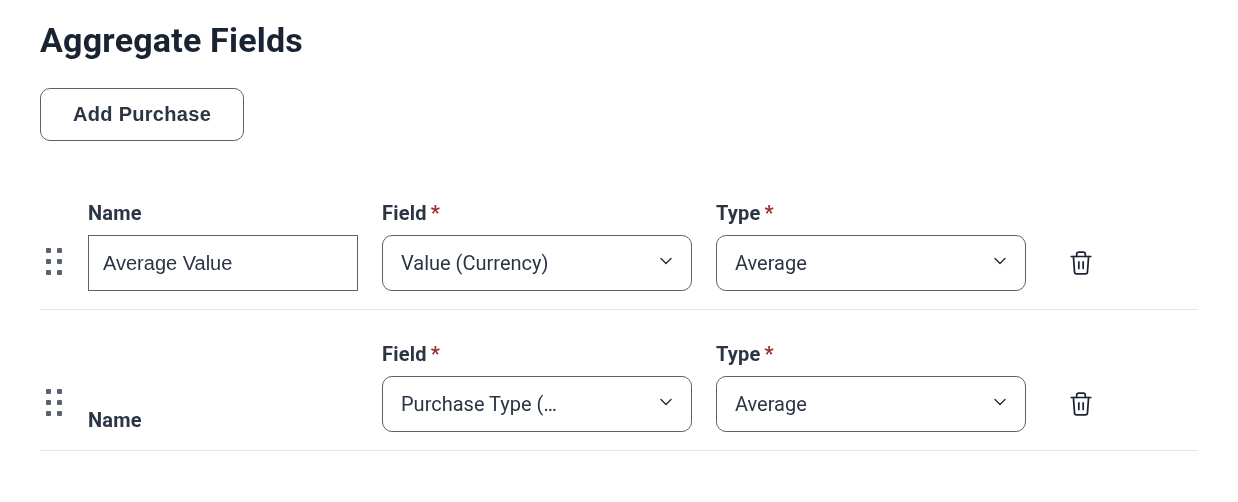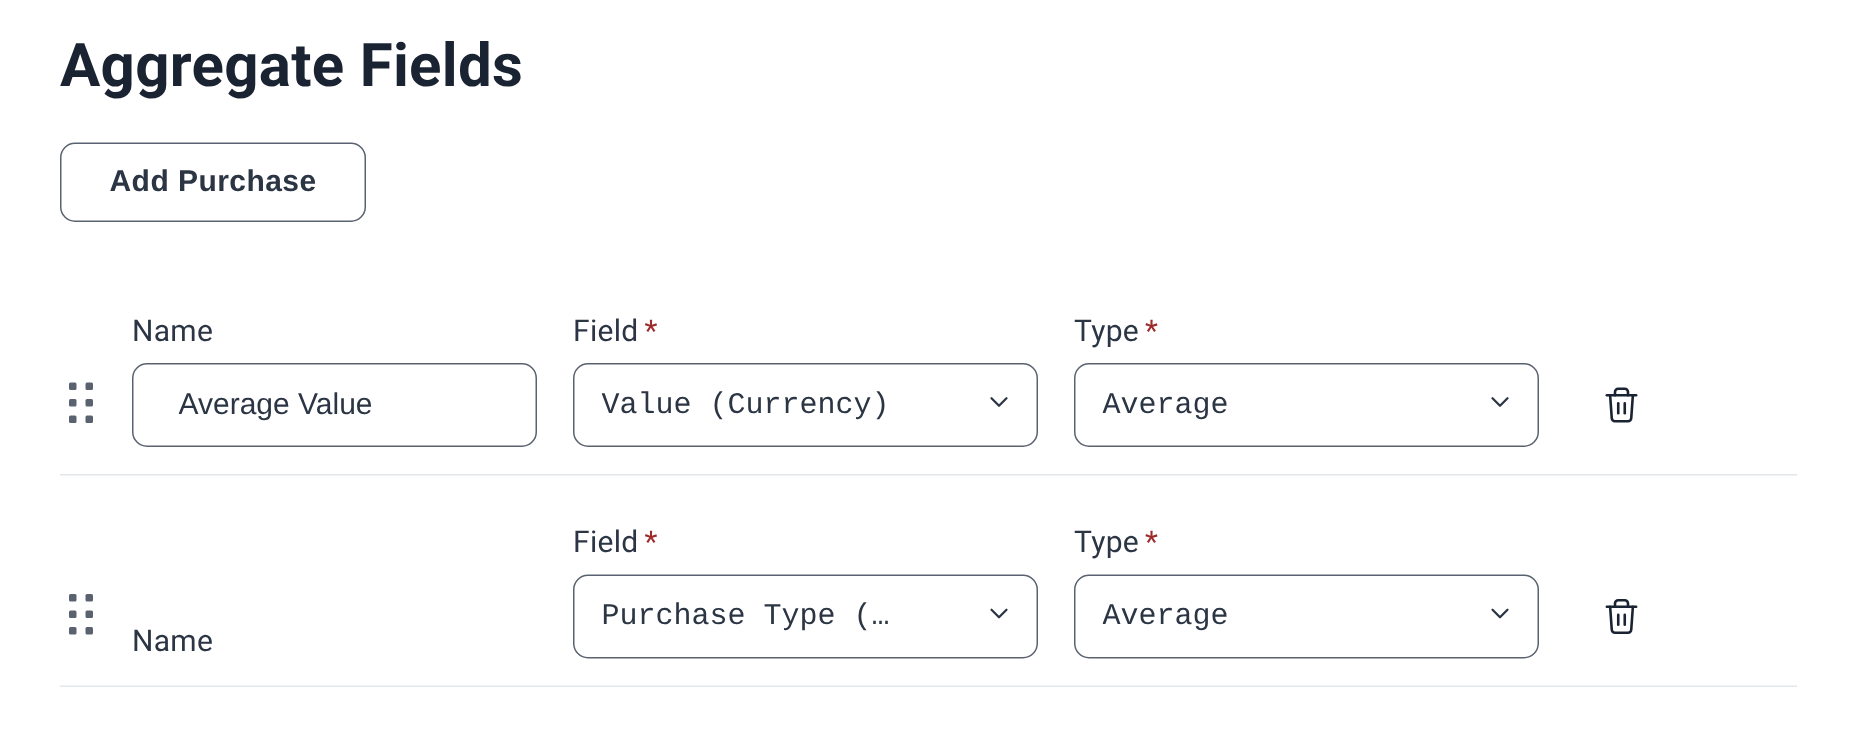--- a/index.html
+++ b/index.html
@@ -8,21 +8,21 @@
       padding: 0;
     }
     body {
       font-family: -apple-system, BlinkMacSystemFont, 'Segoe UI', Roboto, Helvetica, Arial, sans-serif;
       background: #ffffff;
       padding: 20px 40px;
       color: #1a2332;
       width: 1238px;
     }
     .section-title {
-      font-size: 40px;
+      font-size: 34px;
       font-weight: 700;
       color: #1a2332;
       margin-bottom: 28px;
       letter-spacing: 0.2px;
     }
     .add-button {
       display: inline-block;
       padding: 14px 32px;
       border: 1.5px solid #5a6270;
       border-radius: 10px;
@@ -65,36 +65,36 @@
     .field-group {
       display: flex;
       flex-direction: column;
       gap: 10px;
     }
     .field-group.name-col { width: 270px; }
     .field-group.field-col { width: 310px; }
     .field-group.type-col { width: 310px; margin-top: 12px; }
     .field-label {
       font-size: 20px;
-      font-weight: 400;
+      font-weight: 700;
       color: #2b3544;
       letter-spacing: 0.2px;
     }
     .required-asterisk {
       color: #9e2b2b;
       margin-left: 4px;
     }
     .text-input {
       width: 100%;
       height: 56px;
-      padding: 0 30px;
+      padding: 0 14px;
       font-size: 20px;
       color: #2b3544;
       border: 1.5px solid #5a6270;
-      border-radius: 10px;
+      border-radius: 0;
       background: #ffffff;
       white-space: nowrap;
       overflow: hidden;
       text-overflow: ellipsis;
     }
     .select-wrapper {
       position: relative;
       width: 100%;
     }
     .select-display {
@@ -110,21 +110,20 @@
       align-items: center;
       cursor: pointer;
       white-space: nowrap;
       overflow: hidden;
     }
     .select-text {
       overflow: hidden;
       text-overflow: ellipsis;
       white-space: nowrap;
       flex: 1;
-      font-family: Liberation Mono, monospace;
     }
     .chevron {
       position: absolute;
       right: 16px;
       top: 50%;
       transform: translateY(-50%);
       pointer-events: none;
     }
     .delete-icon {
       margin-bottom: 14px;

